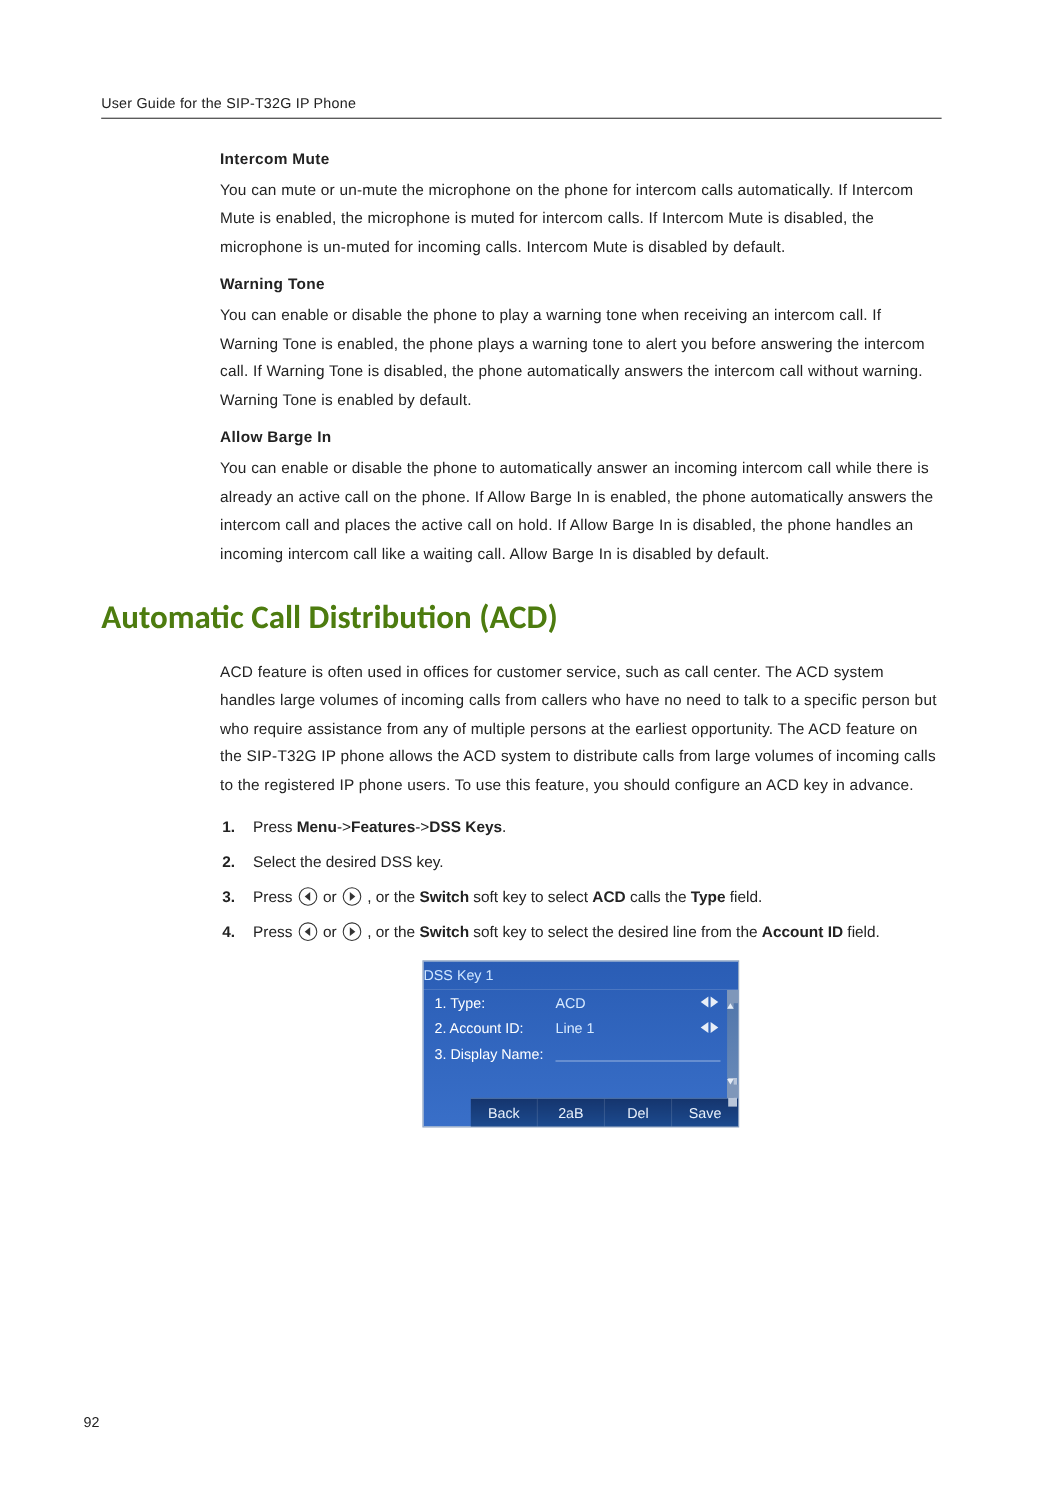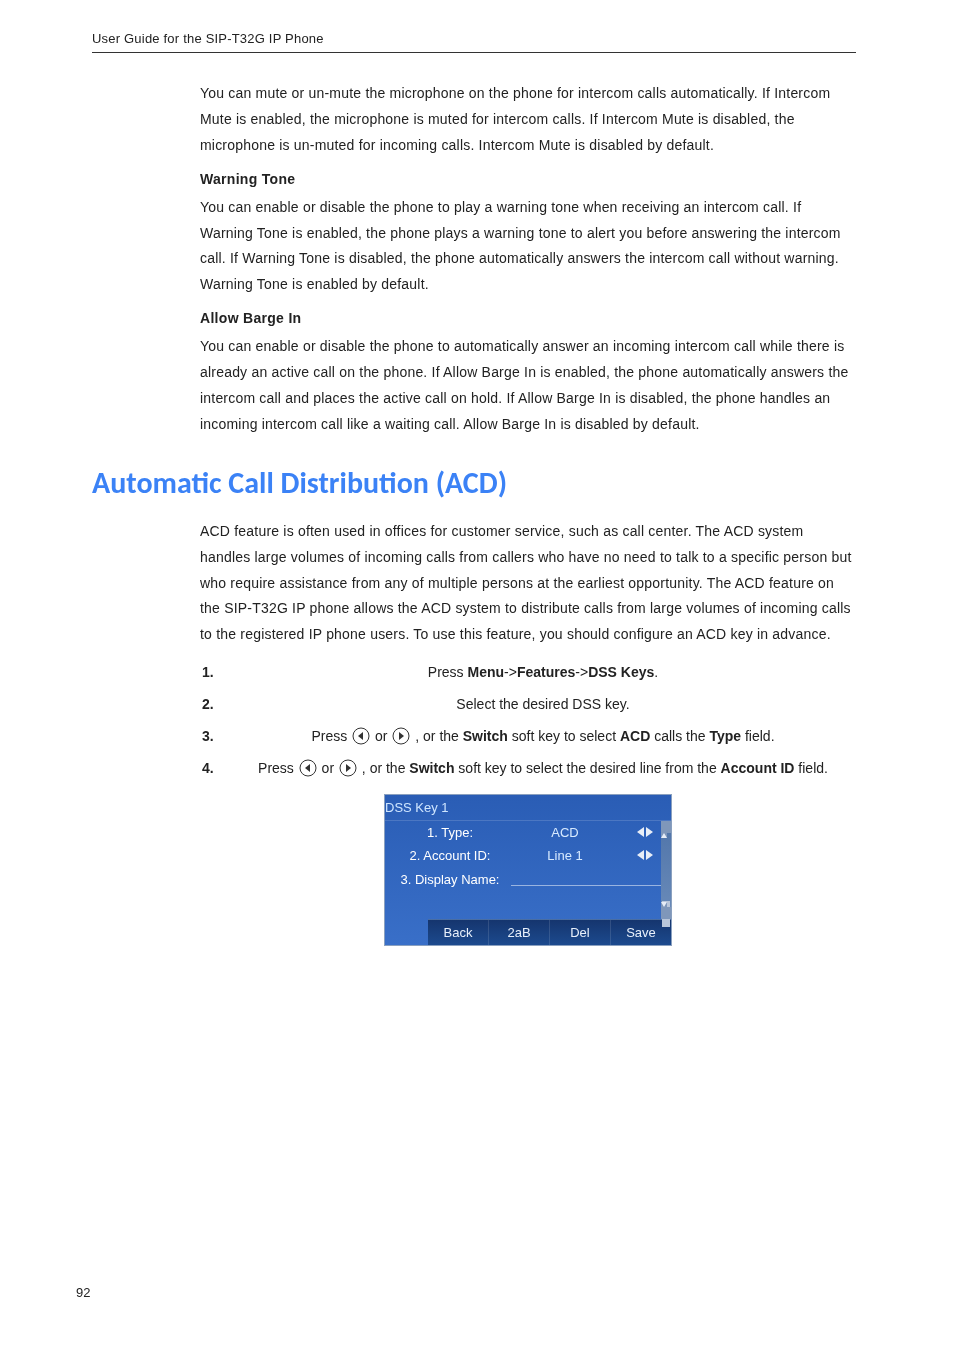--- a/index.html
+++ b/index.html
@@ -8,21 +8,21 @@
     background: #fff;
     font-family: "Century Gothic", "Futura", "Avant Garde", sans-serif;
     color: #222;
     font-size: 14px;
     width: 954px;
   }
   .page {
     box-sizing: border-box;
     width: 948px;
     height: 1350px;
-    padding: 31px 92px 40px 92px;
+    padding: 86px 92px 40px 92px;
     position: relative;
   }
   .running-header {
     border-bottom: 1px solid #333;
     padding-bottom: 6px;
     margin-bottom: 28px;
     font-size: 13px;
     letter-spacing: 0.2px;
   }
   .body-col {
@@ -33,32 +33,31 @@
     line-height: 1.85;
     margin: 0 0 12px 0;
     letter-spacing: 0.2px;
   }
   .para-bold {
     font-weight: bold;
     margin: 10px 0 8px 0;
     letter-spacing: 0.3px;
   }
   .section-title {
-    color: #3b82f6;
+    color: #4d7c0f;
     font-size: 30px;
     font-weight: bold;
     margin: 26px 0 18px 0;
     font-family: "Calibri", "Trebuchet MS", "Segoe UI", sans-serif;
   }
   ol.steps {
     margin: 6px 0 0 0;
     padding: 0 0 0 24px;
     list-style: none;
     counter-reset: step;
-    text-align: center;
   }
   ol.steps > li {
     counter-increment: step;
     position: relative;
     padding-left: 6px;
     line-height: 1.85;
     margin-bottom: 6px;
   }
   ol.steps > li::before {
     content: counter(step) ".";
@@ -98,21 +97,20 @@
     font-size: 13px;
     border-bottom: 1px solid rgba(255,255,255,0.15);
   }
   .phone-rows {
     position: relative;
   }
   .phone-row {
     display: flex;
     align-items: center;
     padding: 4px 4px 4px 10px;
-    text-align: center;
   }
   .phone-row .lbl { flex: 0 0 110px; }
   .phone-row .val { flex: 1; color: #d7eaff; }
   .phone-row .arrows {
     flex: 0 0 28px;
     display: flex;
     gap: 2px;
     justify-content: flex-end;
     padding-right: 14px;
   }
@@ -184,20 +182,21 @@
 </style>
 </head>
 <body>
 
 <div class="page">
 
   <div class="running-header">User Guide for the SIP-T32G IP Phone</div>
 
   <div class="body-col">
 
+    <div class="para-bold">Intercom Mute</div>
     <p class="para">You can mute or un-mute the microphone on the phone for intercom calls automatically. If Intercom Mute is enabled, the microphone is muted for intercom calls. If Intercom Mute is disabled, the microphone is un-muted for incoming calls. Intercom Mute is disabled by default.</p>
 
     <div class="para-bold">Warning Tone</div>
     <p class="para">You can enable or disable the phone to play a warning tone when receiving an intercom call. If Warning Tone is enabled, the phone plays a warning tone to alert you before answering the intercom call. If Warning Tone is disabled, the phone automatically answers the intercom call without warning. Warning Tone is enabled by default.</p>
 
     <div class="para-bold">Allow Barge In</div>
     <p class="para">You can enable or disable the phone to automatically answer an incoming intercom call while there is already an active call on the phone. If Allow Barge In is enabled, the phone automatically answers the intercom call and places the active call on hold. If Allow Barge In is disabled, the phone handles an incoming intercom call like a waiting call. Allow Barge In is disabled by default.</p>
 
   </div>
 

